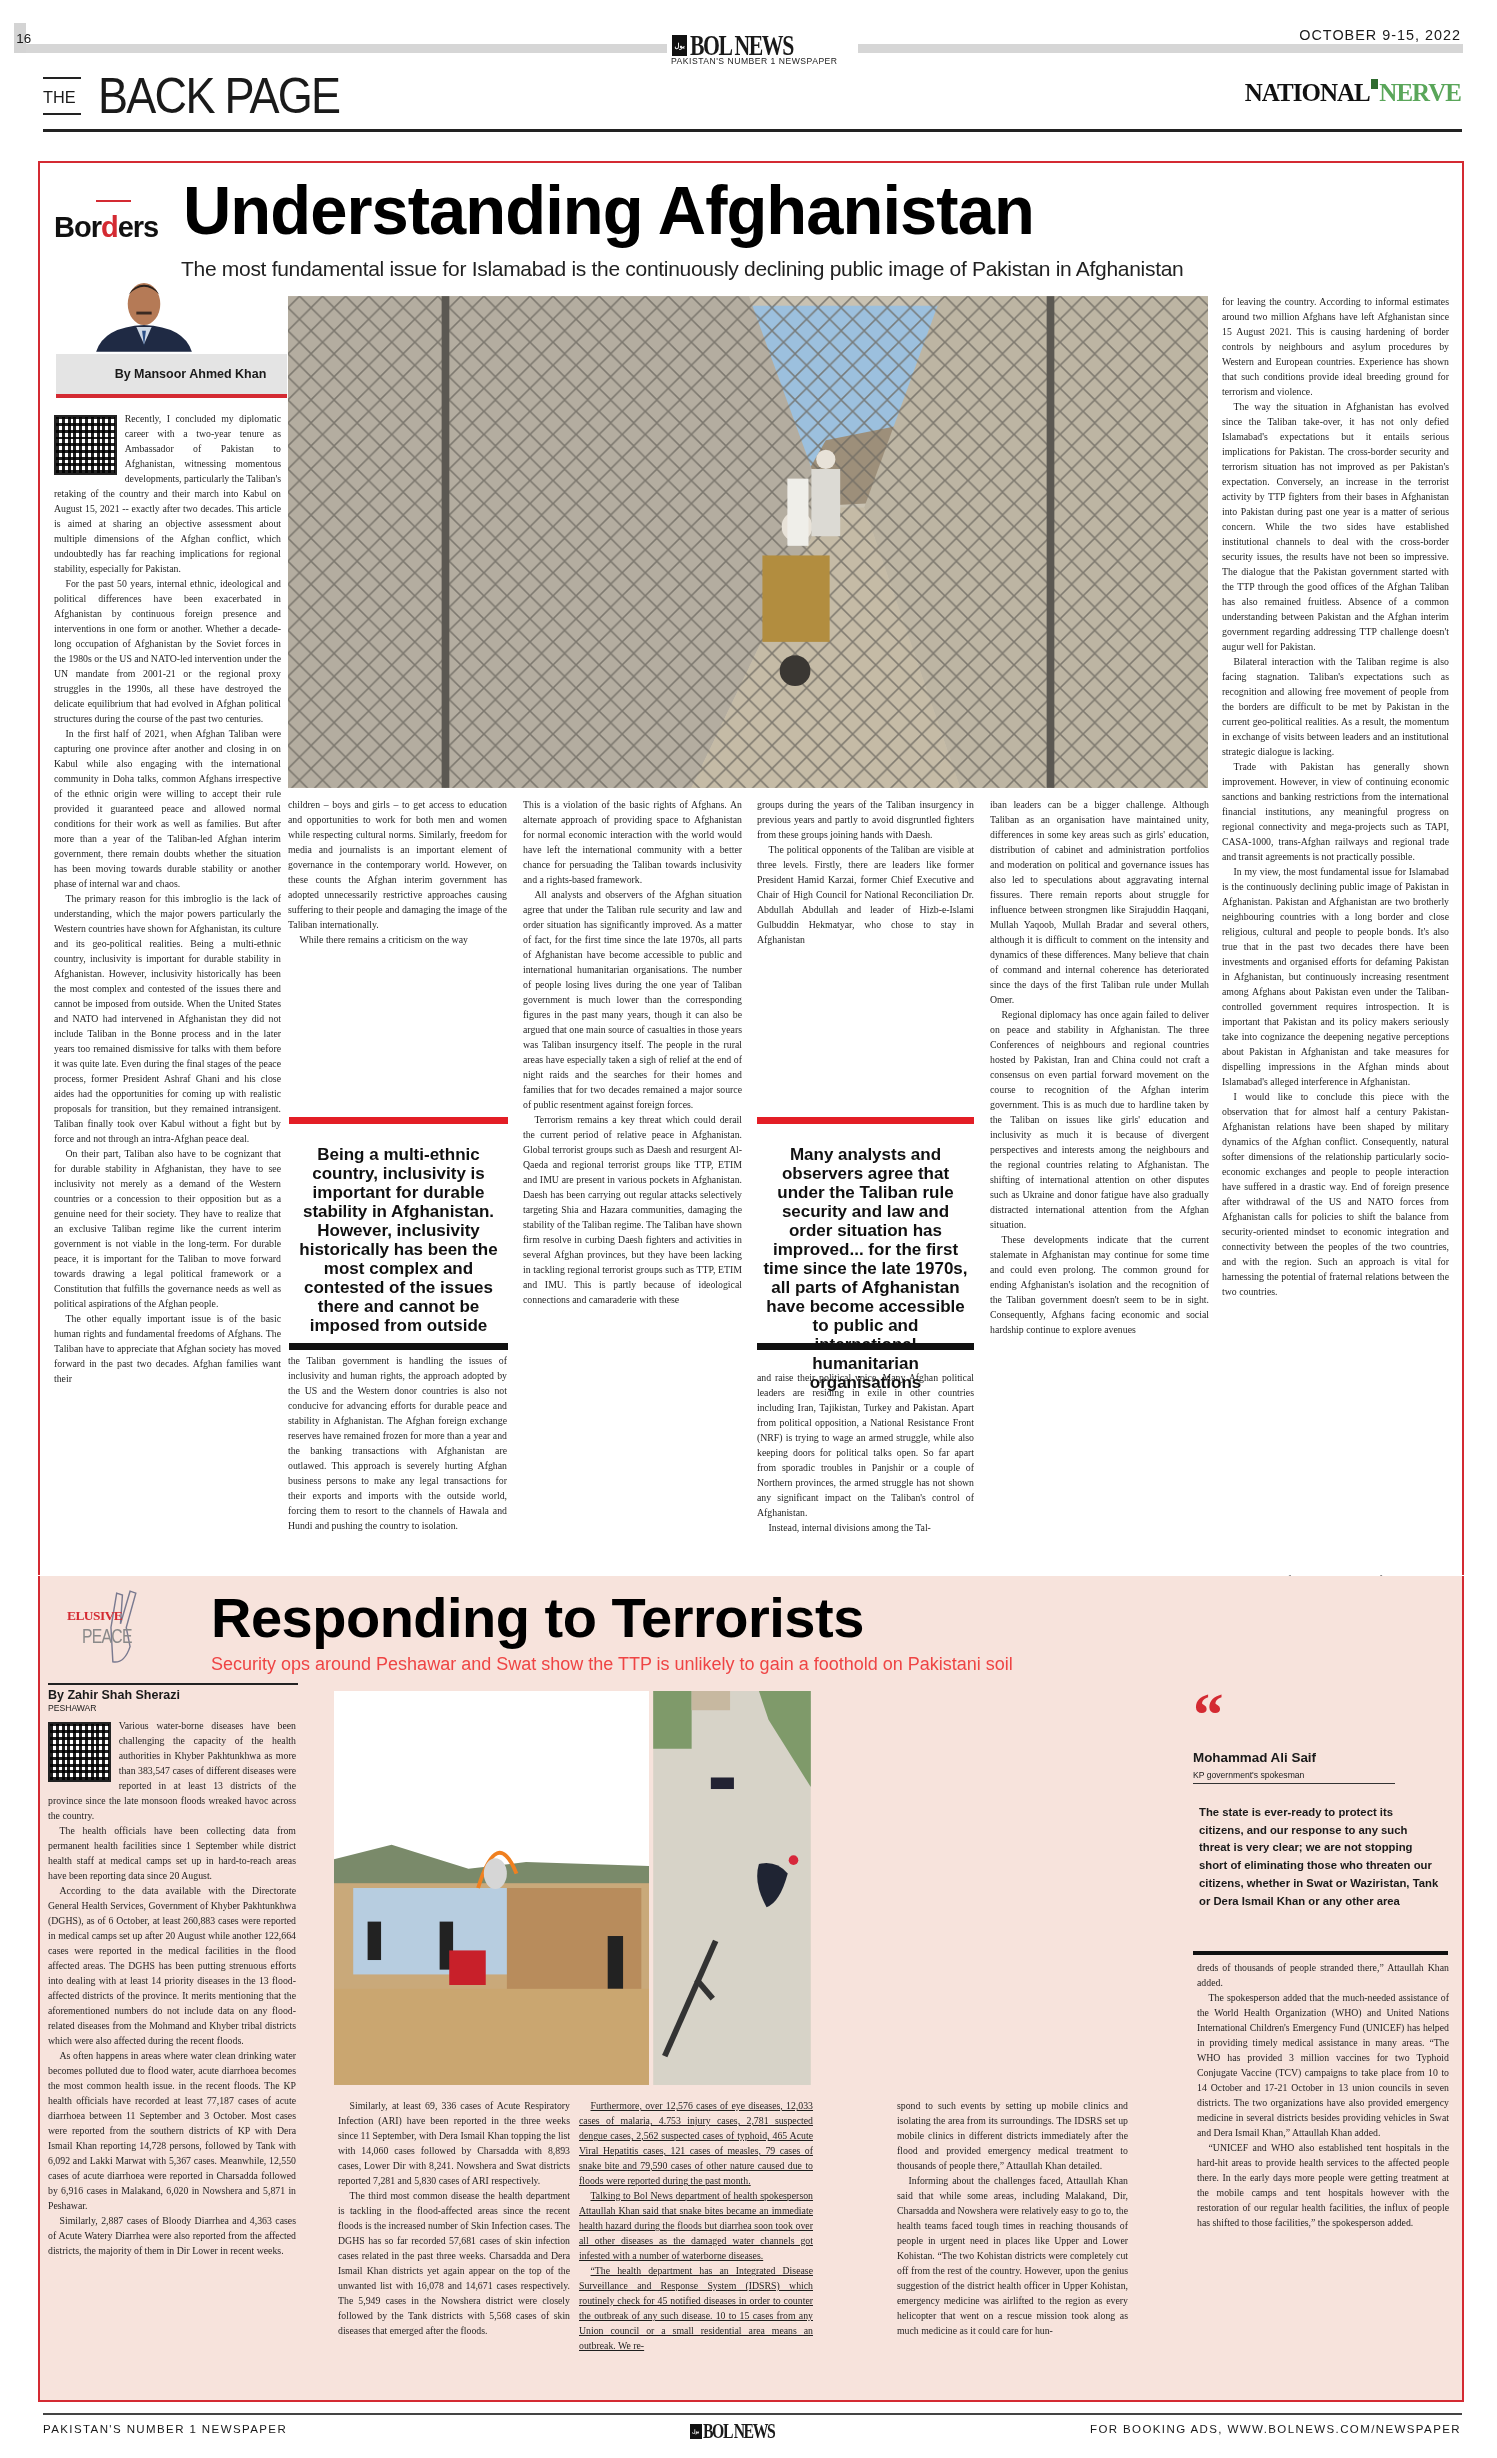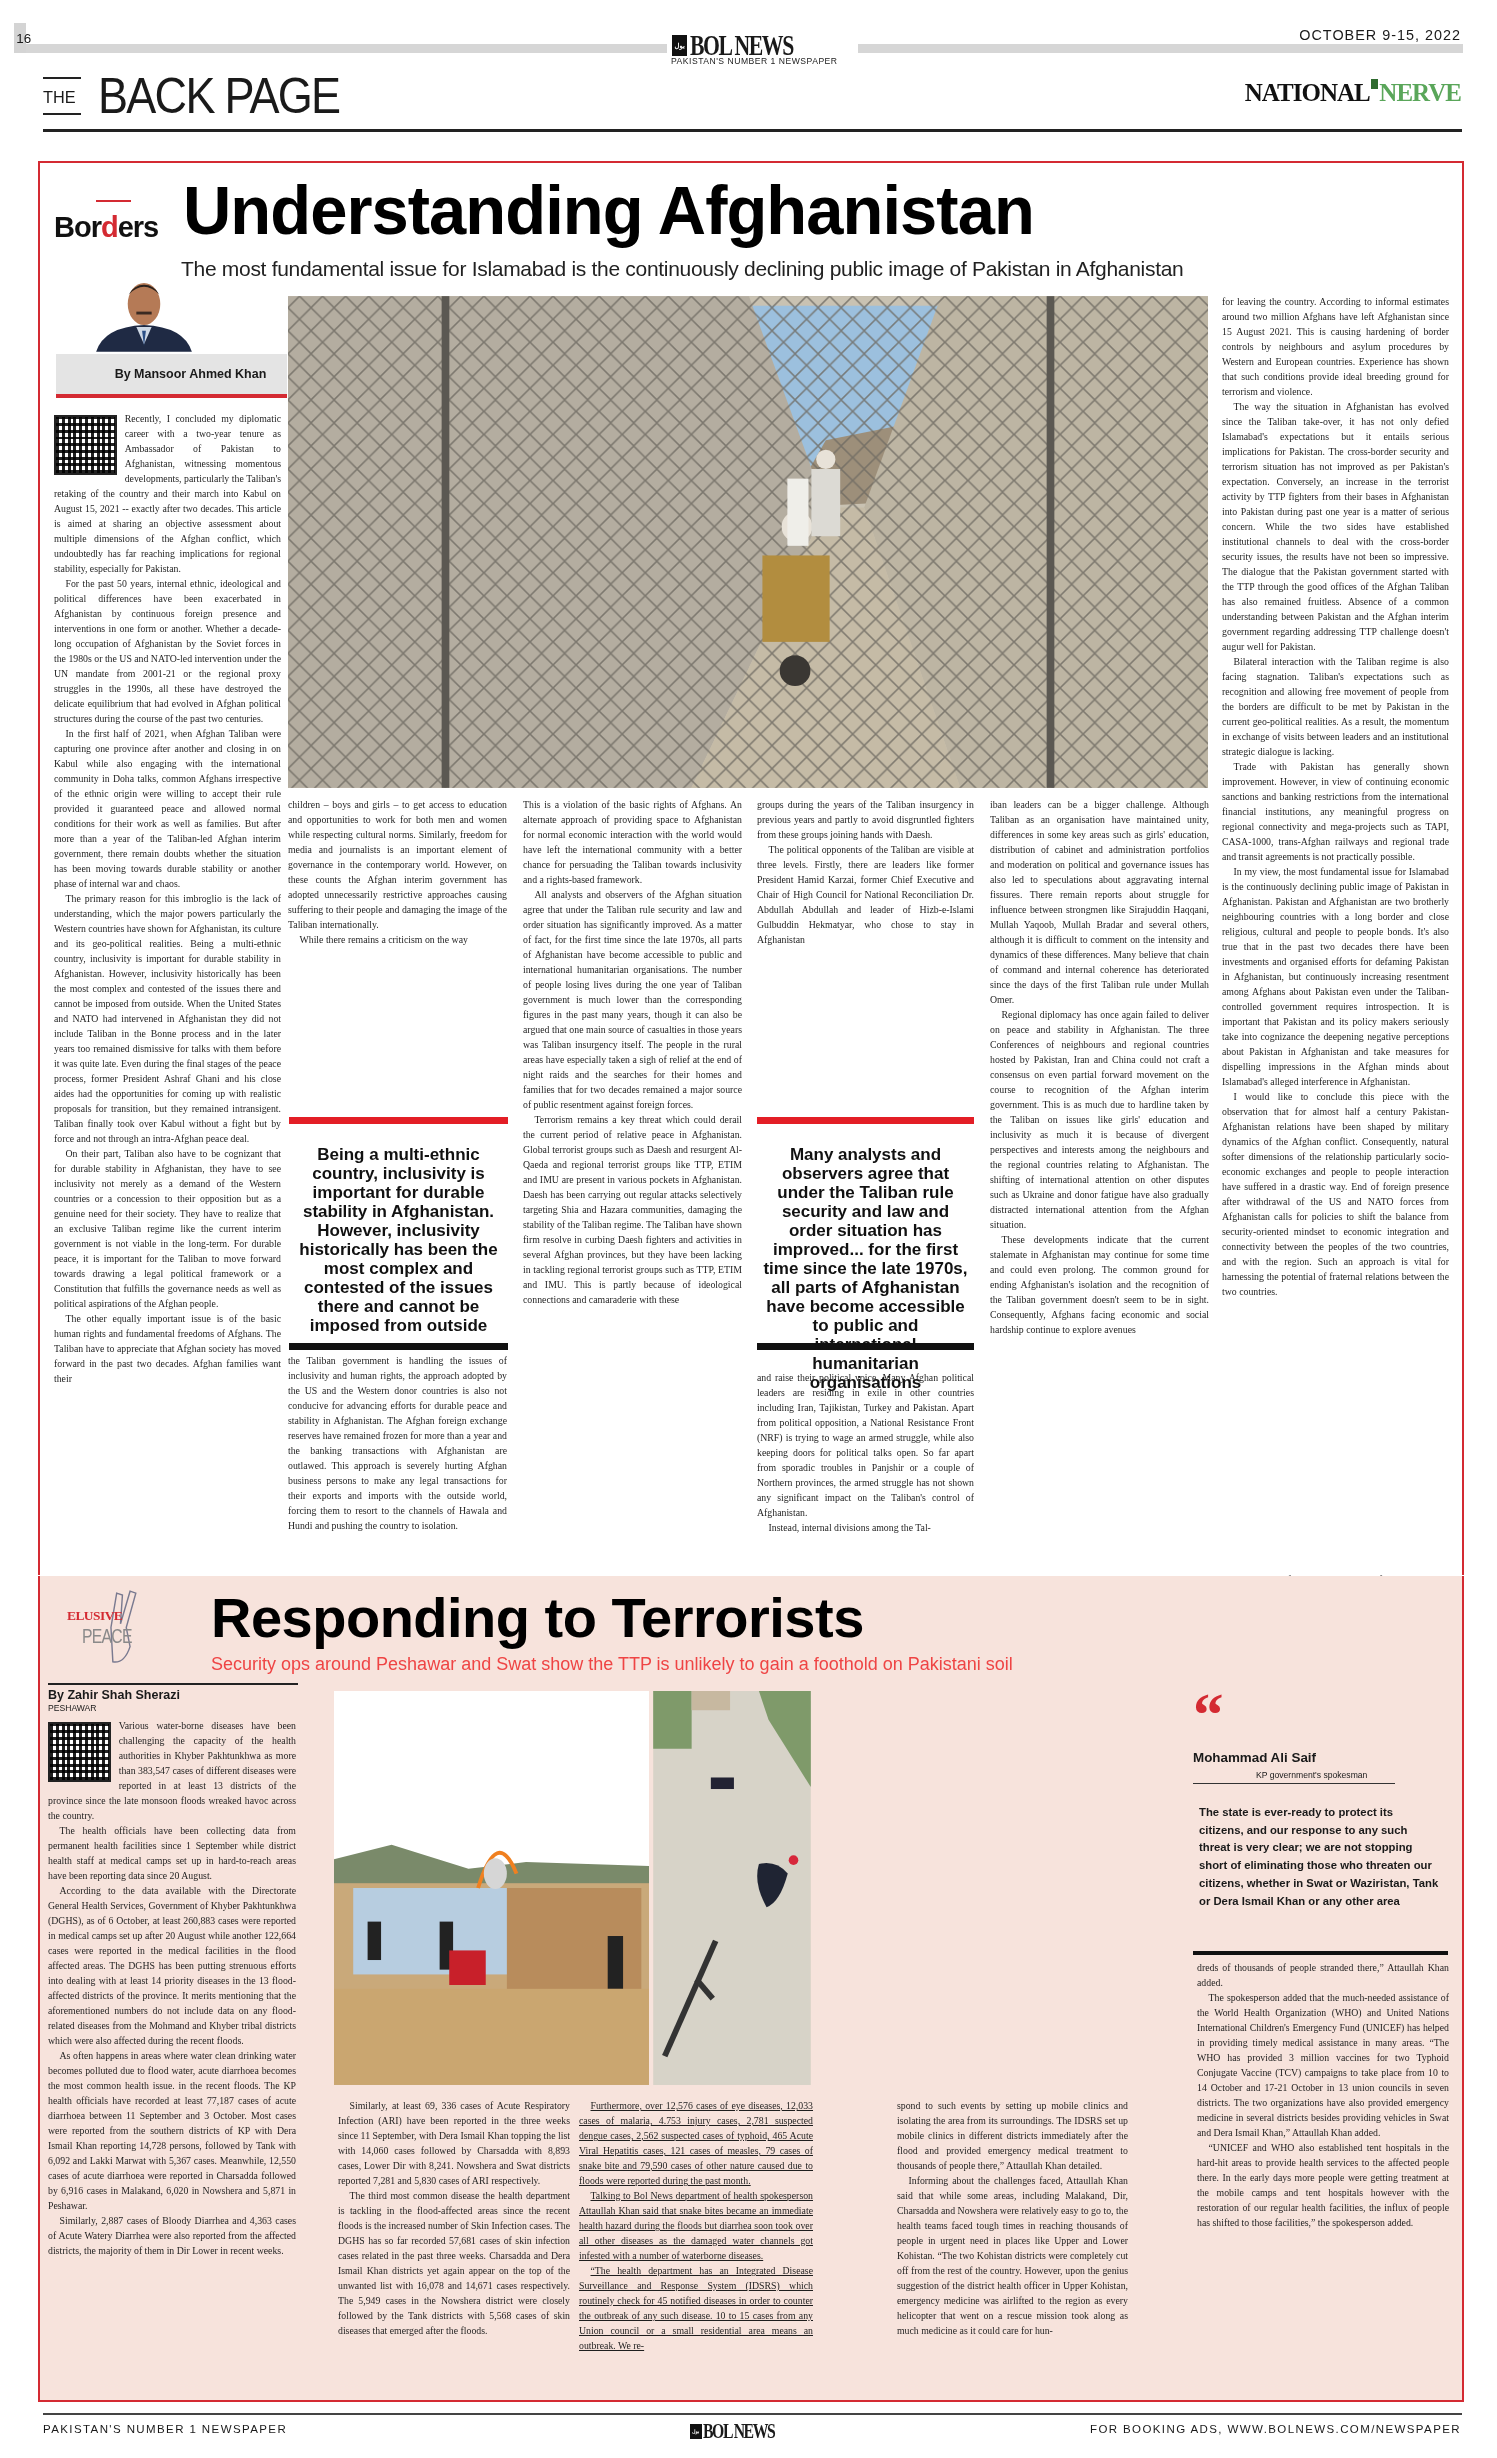--- a/index.html
+++ b/index.html
@@ -41,21 +41,21 @@
   .elusive { left: 67px; top: 1589px; }
   .headline2 { left: 211px; top: 1585px; font: bold 56px "Liberation Sans", sans-serif; color: #000; letter-spacing: -0.5px; }
   .deck2 { left: 211px; top: 1654px; font: 18px "Liberation Sans", sans-serif; color: #ef4444; }
   .byline2-rule { left: 48px; top: 1683px; width: 250px; height: 1.9px; background: #222; }
   .byline2 { left: 48px; top: 1688px; font: bold 12.5px "Liberation Sans", sans-serif; }
   .dateline2 { left: 48px; top: 1703px; font: 8.6px "Liberation Sans", sans-serif; }
   .photo2 { left: 334px; top: 1691px; width: 315px; height: 394px; background: #fff; overflow: hidden; }
   .photo3 { left: 653px; top: 1691px; width: 158px; height: 394px; overflow: hidden; }
   .quote-mark { left: 1193px; top: 1686px; font: bold 61px "Liberation Serif", serif; line-height: 58px; }
   .quote-name { left: 1193px; top: 1750px; font: bold 13.4px "Liberation Sans", sans-serif; }
-  .quote-role { left: 1256px; top: 1770px; font: 8.6px "Liberation Sans", sans-serif; }
+  .quote-role { left: 1193px; top: 1770px; font: 8.6px "Liberation Sans", sans-serif; }
   .quote-rule { left: 1193px; top: 1783px; width: 202px; height: 1px; background: #333; }
   .quote-text { left: 1199px; top: 1804px; width: 240px; font: bold 11.3px "Liberation Sans", sans-serif; line-height: 17.7px; }
   .quote-bar { left: 1193px; top: 1951px; width: 255px; height: 3.8px; background: #111; }
   
   .foot-rule { left: 43px; top: 2413px; width: 1419px; height: 1.9px; background: #444; }
   .foot-left { left: 43px; top: 2423px; font: 11.5px "Liberation Sans", sans-serif; letter-spacing: 1.4px; }
   .foot-right { right: 37px; top: 2423px; font: 11.5px "Liberation Sans", sans-serif; letter-spacing: 1.4px; text-align: right; }
   .foot-logo { left: 690px; top: 2419px; display: flex; align-items: center; gap: 1.9px; }
   .foot-logo .bol-text { font-size: 21px; }
   .foot-logo .bol-box { width: 11.5px; height: 15.4px; font-size: 4.8px; }

